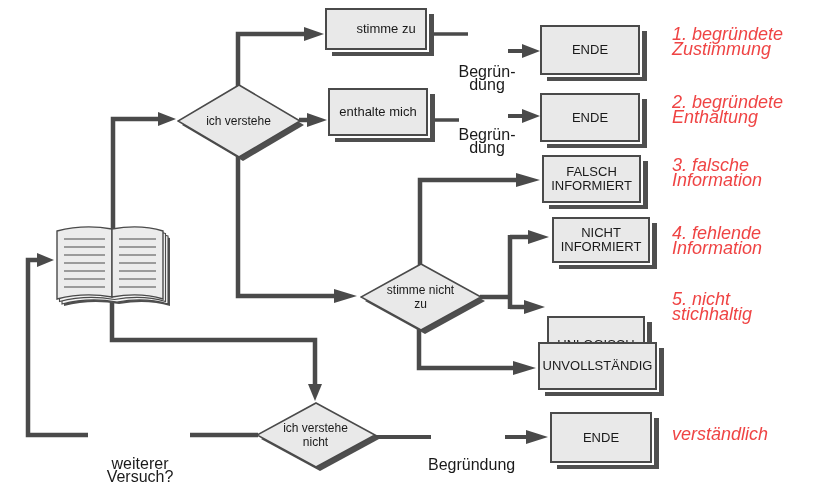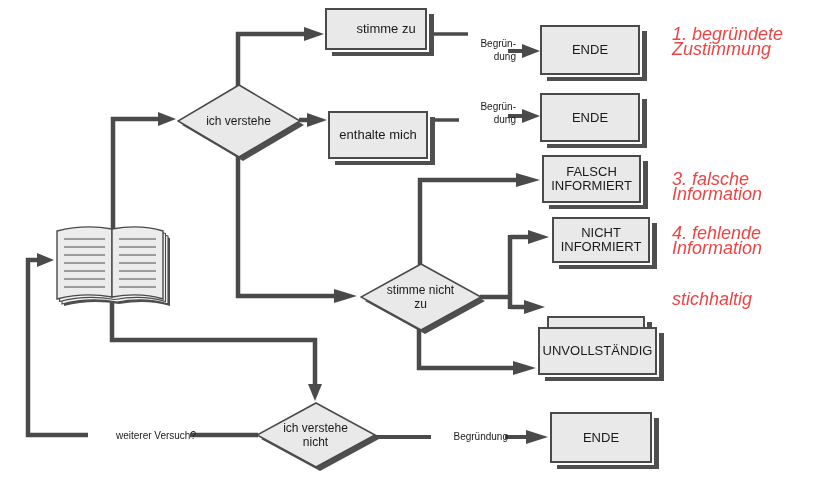--- a/index.html
+++ b/index.html
@@ -35,22 +35,23 @@
   .diamond > svg{display:block;}
   .dshape{fill:var(--fill);stroke:var(--line);stroke-width:1.6;}
   .dshadow{fill:var(--shadow);stroke:none;}
   .dlbl{
     position:absolute;left:0;top:0;right:5px;bottom:5px;
     display:flex;flex-direction:column;align-items:center;justify-content:center;
     font-size:12px;line-height:14px;color:var(--text);text-align:center;
   }
   .dlbl span{display:block;}
   .elabel{
-    position:absolute;font-size:10px;line-height:13px;color:var(--text);
-    text-align:right;
+    position:absolute;font-size:16px;line-height:13px;color:var(--text);
+    text-align:center;
+    margin-top:28px;
   }
   .elabel span{display:block;}
   .outcome{
     position:absolute;left:672px;width:132px;
     font-style:italic;font-size:18px;line-height:15px;color:#ef4444;text-align:left;
   }
   .outcome span{display:block;}
 </style>
 </head>
 <body>
@@ -167,21 +168,21 @@
     <div class="dlbl">
       <span>ich verstehe</span>
       <span>nicht</span>
     </div>
   </div>
 
   <div class="pbox" style="left:325px;top:8px;width:102px;height:42px;padding-left:20px;">
     <span>stimme zu</span>
   </div>
 
-  <div class="pbox" style="left:328px;top:111px;width:100px;height:48px;">
+  <div class="pbox" style="left:328px;top:88px;width:100px;height:48px;">
     <span>enthalte mich</span>
   </div>
 
   <div class="pbox" style="left:540px;top:25px;width:100px;height:50px;">
     <span>ENDE</span>
   </div>
 
   <div class="pbox" style="left:540px;top:93px;width:100px;height:49px;">
     <span>ENDE</span>
   </div>
@@ -193,21 +194,21 @@
 
   <div class="pbox" style="left:552px;top:217px;width:98px;height:46px;">
     <span>NICHT</span>
     <span>INFORMIERT</span>
   </div>
 
   <div class="pbox" style="left:547px;top:280px;width:98px;height:58px;margin-top:36px;">
     <span>UNLOGISCH</span>
   </div>
 
-  <div class="pbox" style="left:538px;top:327px;width:119px;height:48px;">
+  <div class="pbox" style="left:538px;top:342px;width:119px;height:48px;">
     <span>UNVOLLSTÄNDIG</span>
   </div>
 
   <div class="pbox" style="left:550px;top:412px;width:102px;height:51px;">
     <span>ENDE</span>
   </div>
 
   <div class="elabel" style="left:458px;top:37px;width:58px;">
     <span>Begrün-</span>
     <span>dung</span>
@@ -219,27 +220,33 @@
   </div>
 
   <div class="elabel" style="left:428px;top:430px;width:80px;">Begründung</div>
 
   <div class="elabel" style="left:84px;top:429px;width:112px;">weiterer Versuch?</div>
 
   <div class="outcome" style="top:27px;">
     <span>1. begründete</span>
     <span>Zustimmung</span>
   </div>
-  <div class="outcome" style="top:172px;">
+  <div class="outcome" style="top:95px;">
+    <span>2. begründete</span>
+    <span>Enthaltung</span>
+  </div>
+  <div class="outcome" style="top:158px;">
     <span>3. falsche</span>
     <span>Information</span>
   </div>
   <div class="outcome" style="top:226px;">
     <span>4. fehlende</span>
     <span>Information</span>
   </div>
   <div class="outcome" style="top:292px;">
+    <span>5. nicht</span>
     <span>stichhaltig</span>
   </div>
   <div class="outcome" style="top:427px;">
+    <span>verständlich</span>
   </div>
 
 </div>
 
 </body></html>

